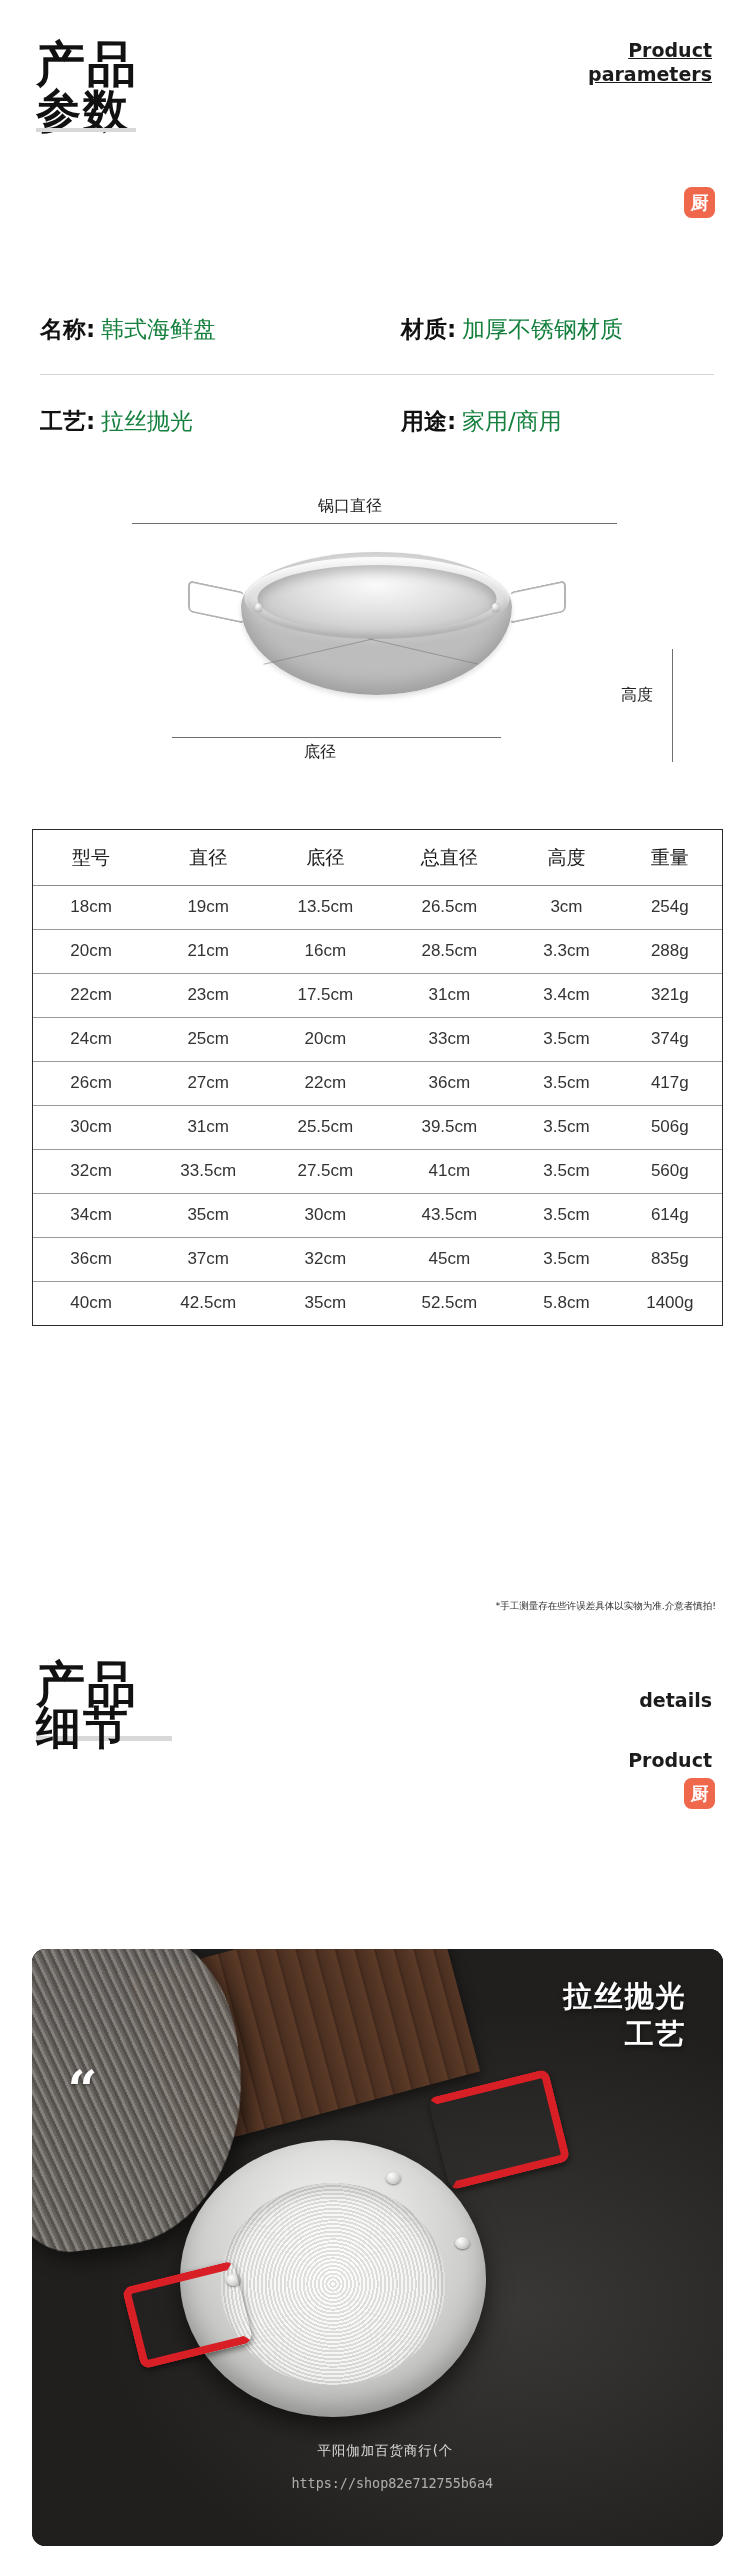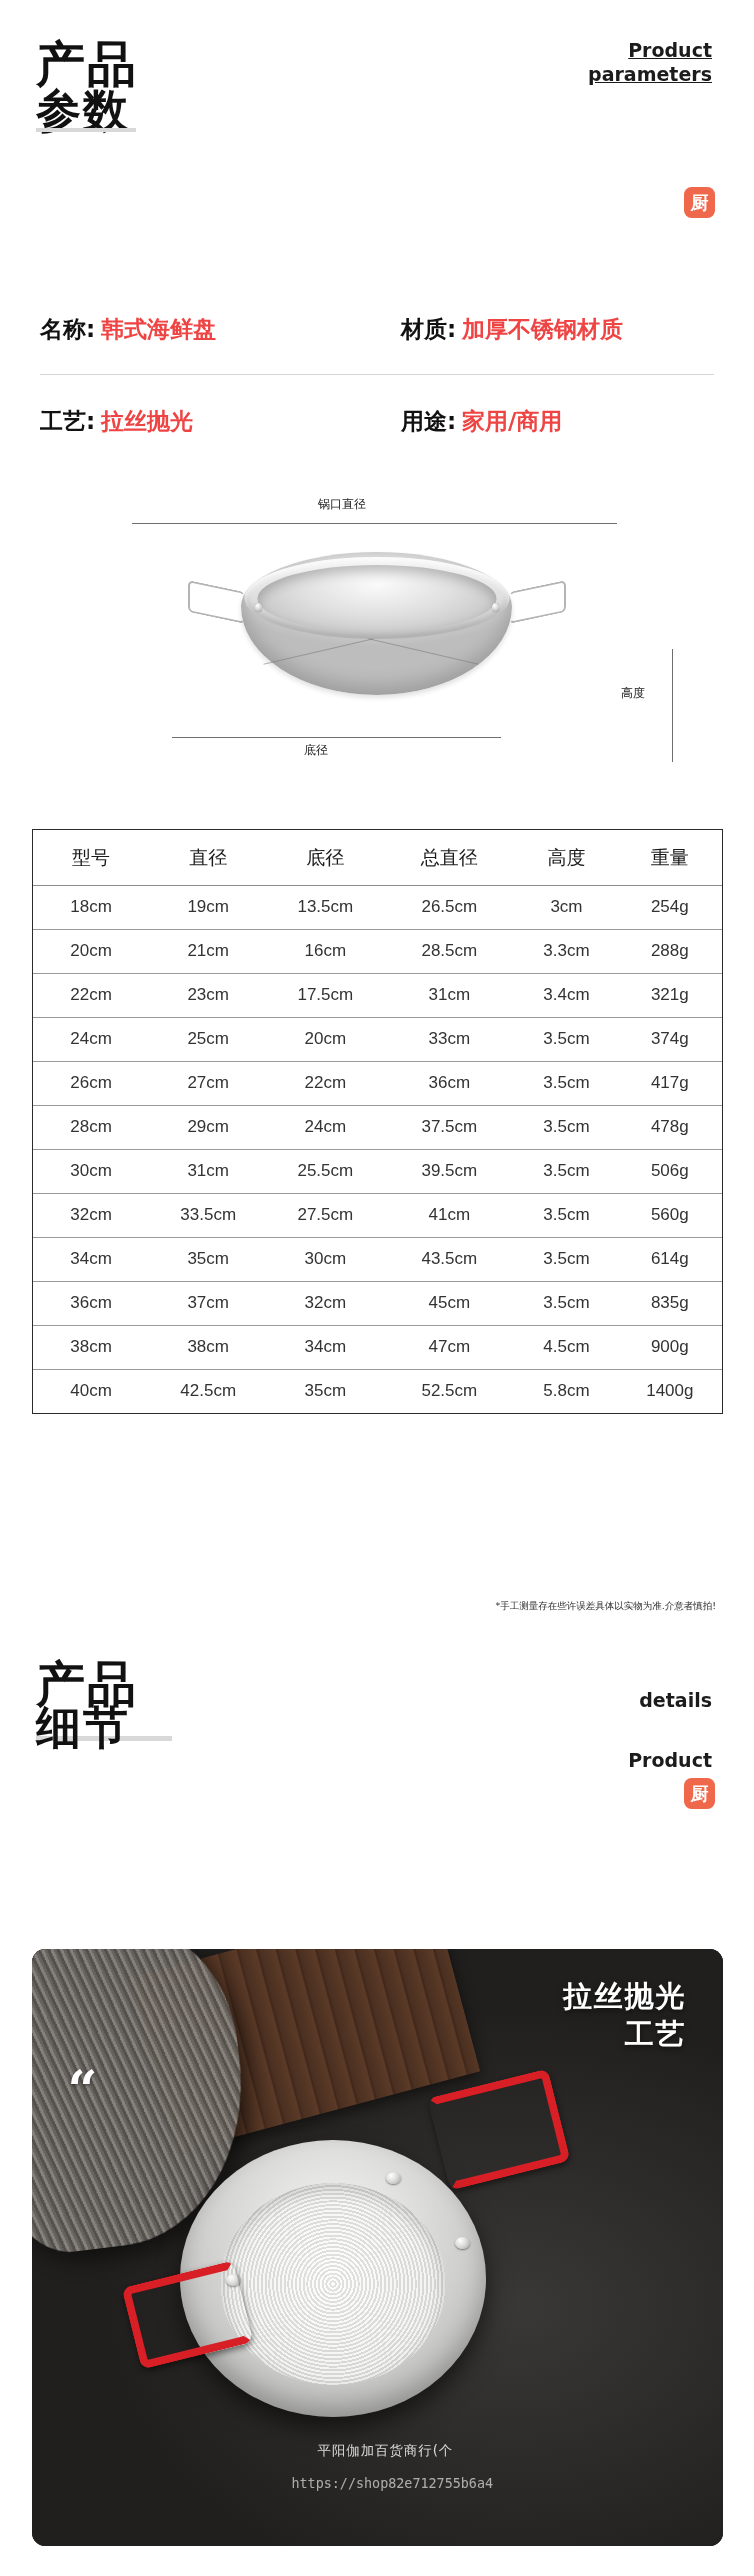--- a/index.html
+++ b/index.html
@@ -66,39 +66,39 @@
   .spec-cell.right { position: absolute; left: 401px; }
   .spec-key {
     font-family: "DejaVu Sans", "Liberation Sans", sans-serif;
     font-weight: 700;
     font-size: 23px;
     color: #111;
     white-space: nowrap;
   }
   .spec-val {
     font-family: "DejaVu Sans", "Liberation Sans", sans-serif;
-    font-weight: 700;
+    font-weight: 400;
     font-size: 23px;
-    color: #ef4444;
+    color: #15803d;
     margin-left: 5.7px;
     white-space: nowrap;
   }
   .spec-divider {
     position: absolute;
     left: 40px; right: 40px;
     height: 1px;
     background: #d5d5d5;
   }
 
   
   .diagram { position: absolute; left: 0; top: 496px; width: 754px; height: 315px; }
   .dim-label {
     position: absolute;
     font-family: "DejaVu Sans", "Liberation Sans", sans-serif;
-    font-size: 12px;
+    font-size: 16px;
     color: #222;
     white-space: nowrap;
   }
   .dim-line-h { position: absolute; height: 1px; background: #6f6f6f; }
   .dim-line-v { position: absolute; width: 1px; background: #6f6f6f; }
 
   
   .pan-wrap { position: absolute; left: 186px; top: 48px; width: 382px; height: 186px; }
   .pan-body {
     position: absolute; left: 55px; top: 7.6px; width: 271px; height: 143px;
@@ -391,28 +391,20 @@
         </tr>
         <tr>
           <td>26cm</td>
           <td>27cm</td>
           <td>22cm</td>
           <td>36cm</td>
           <td>3.5cm</td>
           <td>417g</td>
         </tr>
         <tr>
-          <td>28cm</td>
-          <td>29cm</td>
-          <td>24cm</td>
-          <td>37.5cm</td>
-          <td>3.5cm</td>
-          <td>478g</td>
-        </tr>
-        <tr>
           <td>30cm</td>
           <td>31cm</td>
           <td>25.5cm</td>
           <td>39.5cm</td>
           <td>3.5cm</td>
           <td>506g</td>
         </tr>
         <tr>
           <td>32cm</td>
           <td>33.5cm</td>
@@ -429,28 +421,20 @@
           <td>3.5cm</td>
           <td>614g</td>
         </tr>
         <tr>
           <td>36cm</td>
           <td>37cm</td>
           <td>32cm</td>
           <td>45cm</td>
           <td>3.5cm</td>
           <td>835g</td>
-        </tr>
-        <tr>
-          <td>38cm</td>
-          <td>38cm</td>
-          <td>34cm</td>
-          <td>47cm</td>
-          <td>4.5cm</td>
-          <td>900g</td>
         </tr>
         <tr>
           <td>40cm</td>
           <td>42.5cm</td>
           <td>35cm</td>
           <td>52.5cm</td>
           <td>5.8cm</td>
           <td>1400g</td>
         </tr>
       </tbody>

